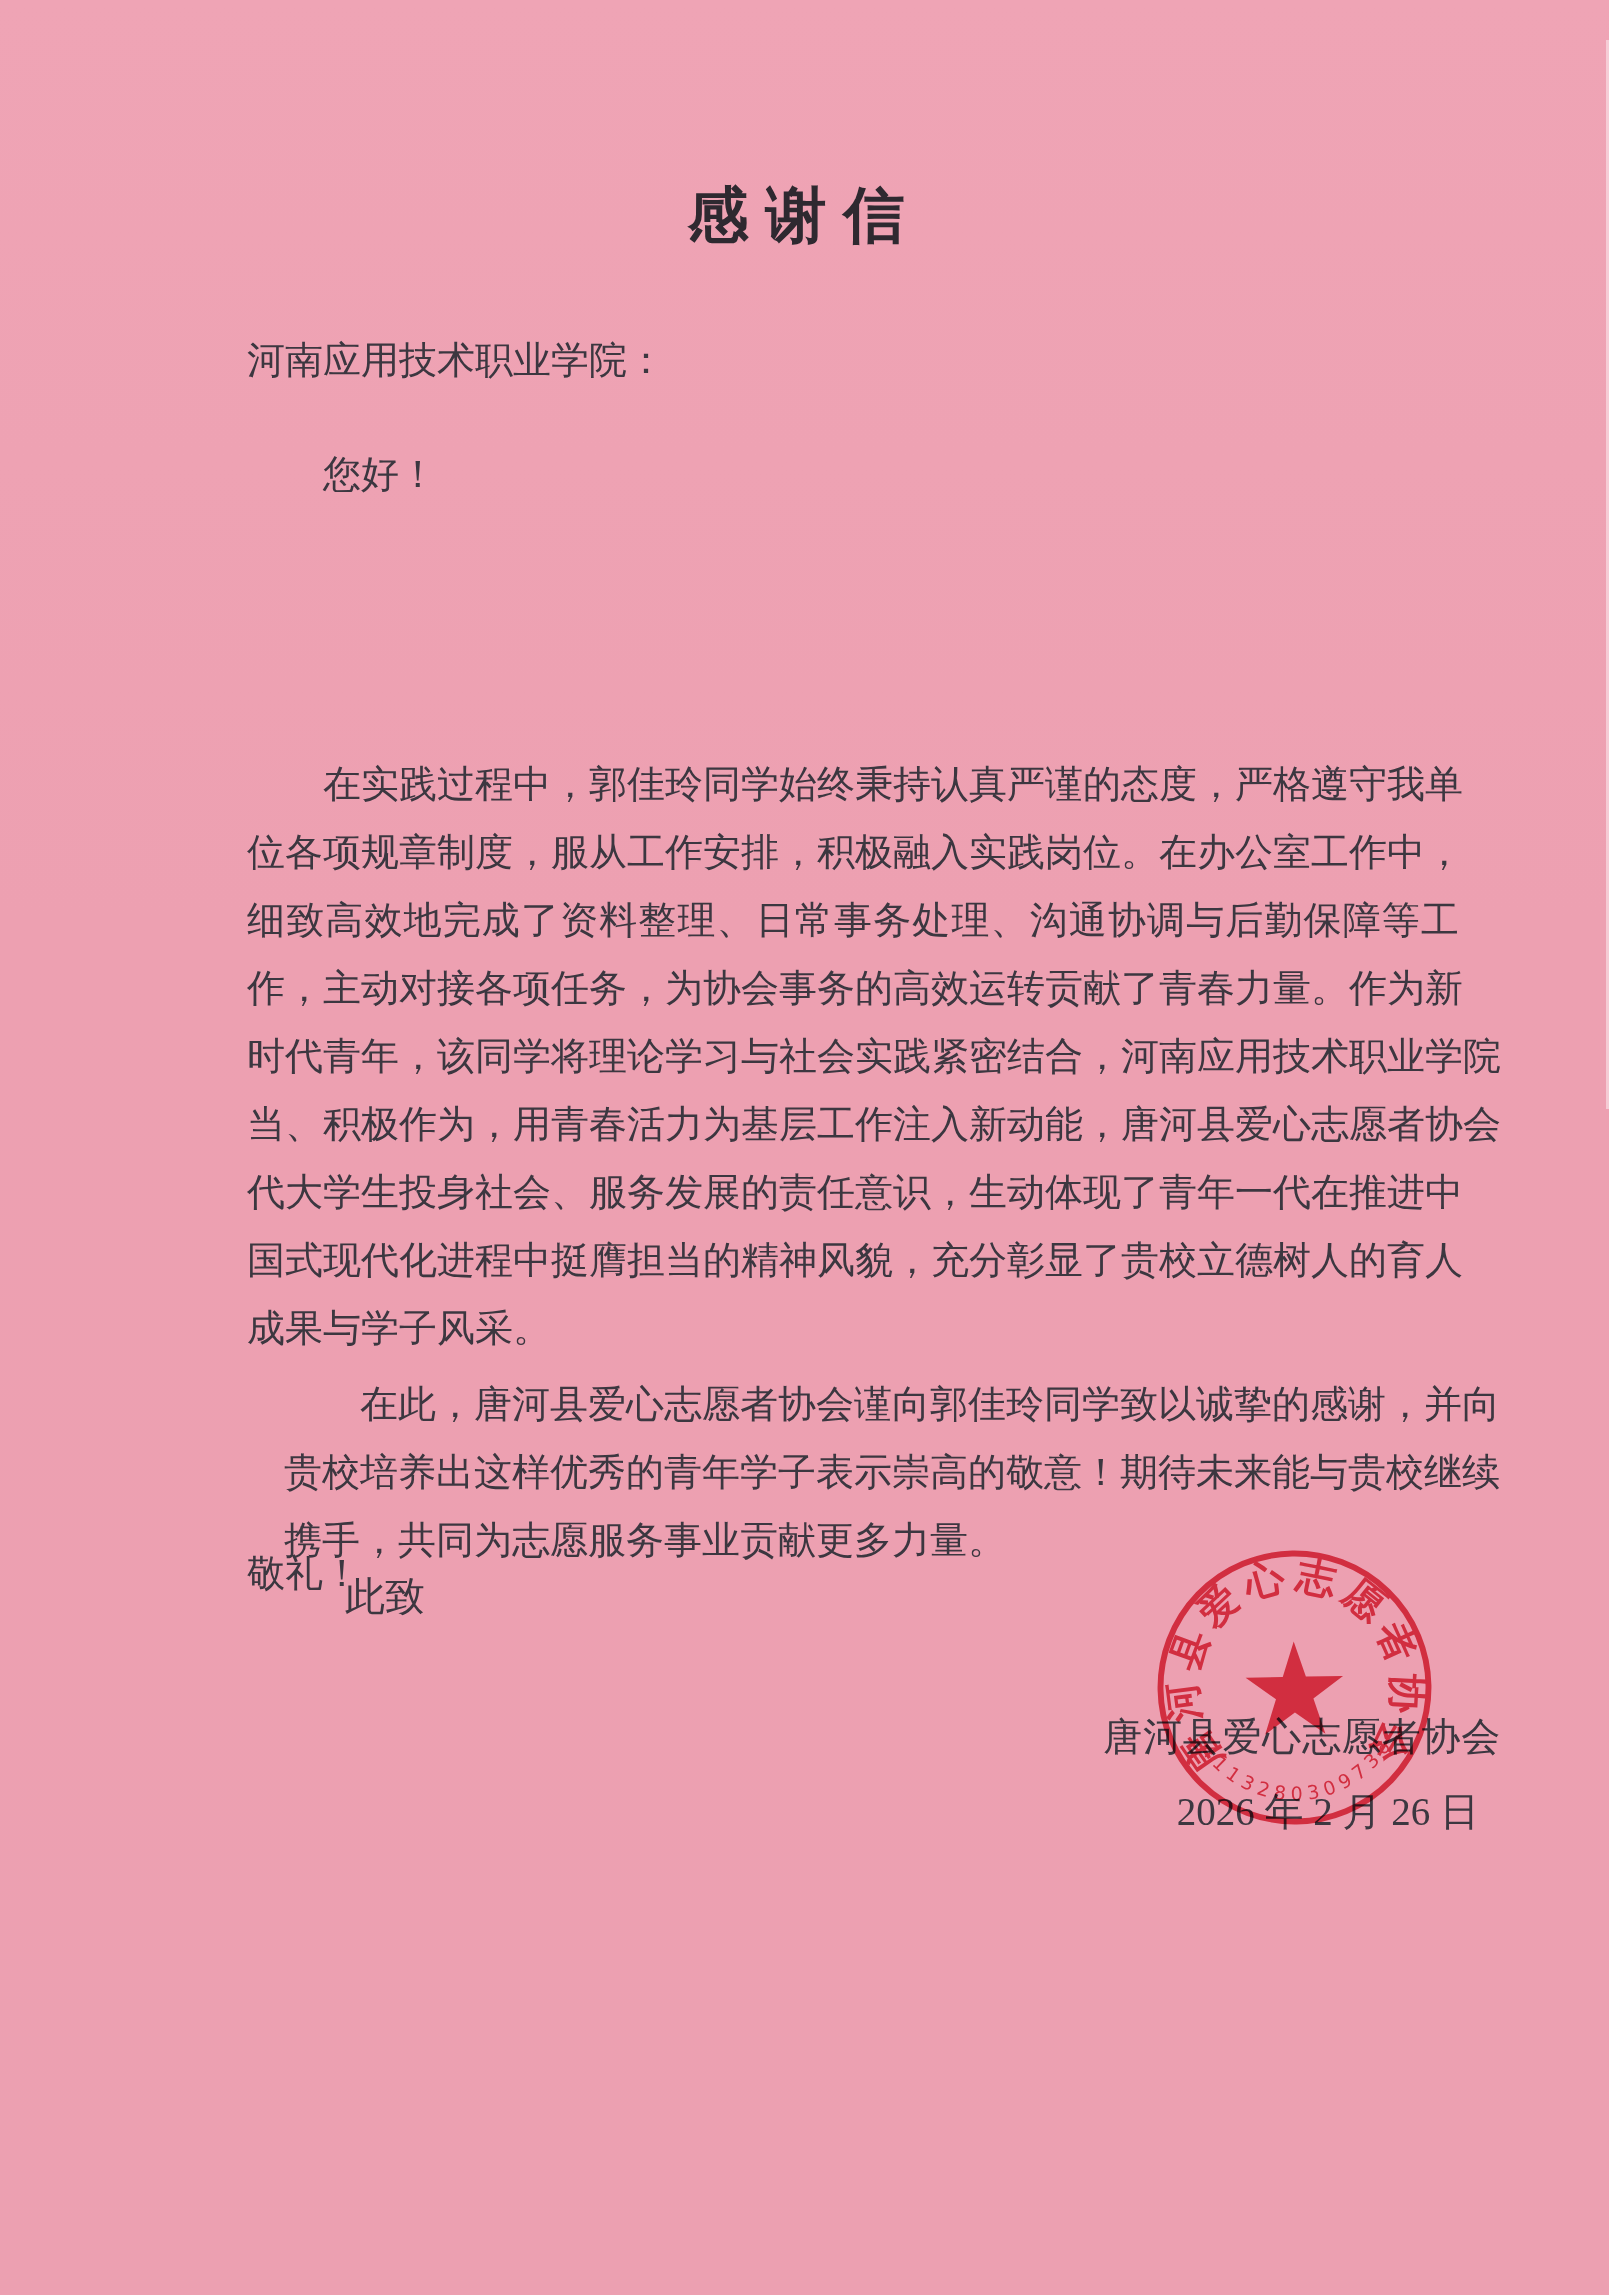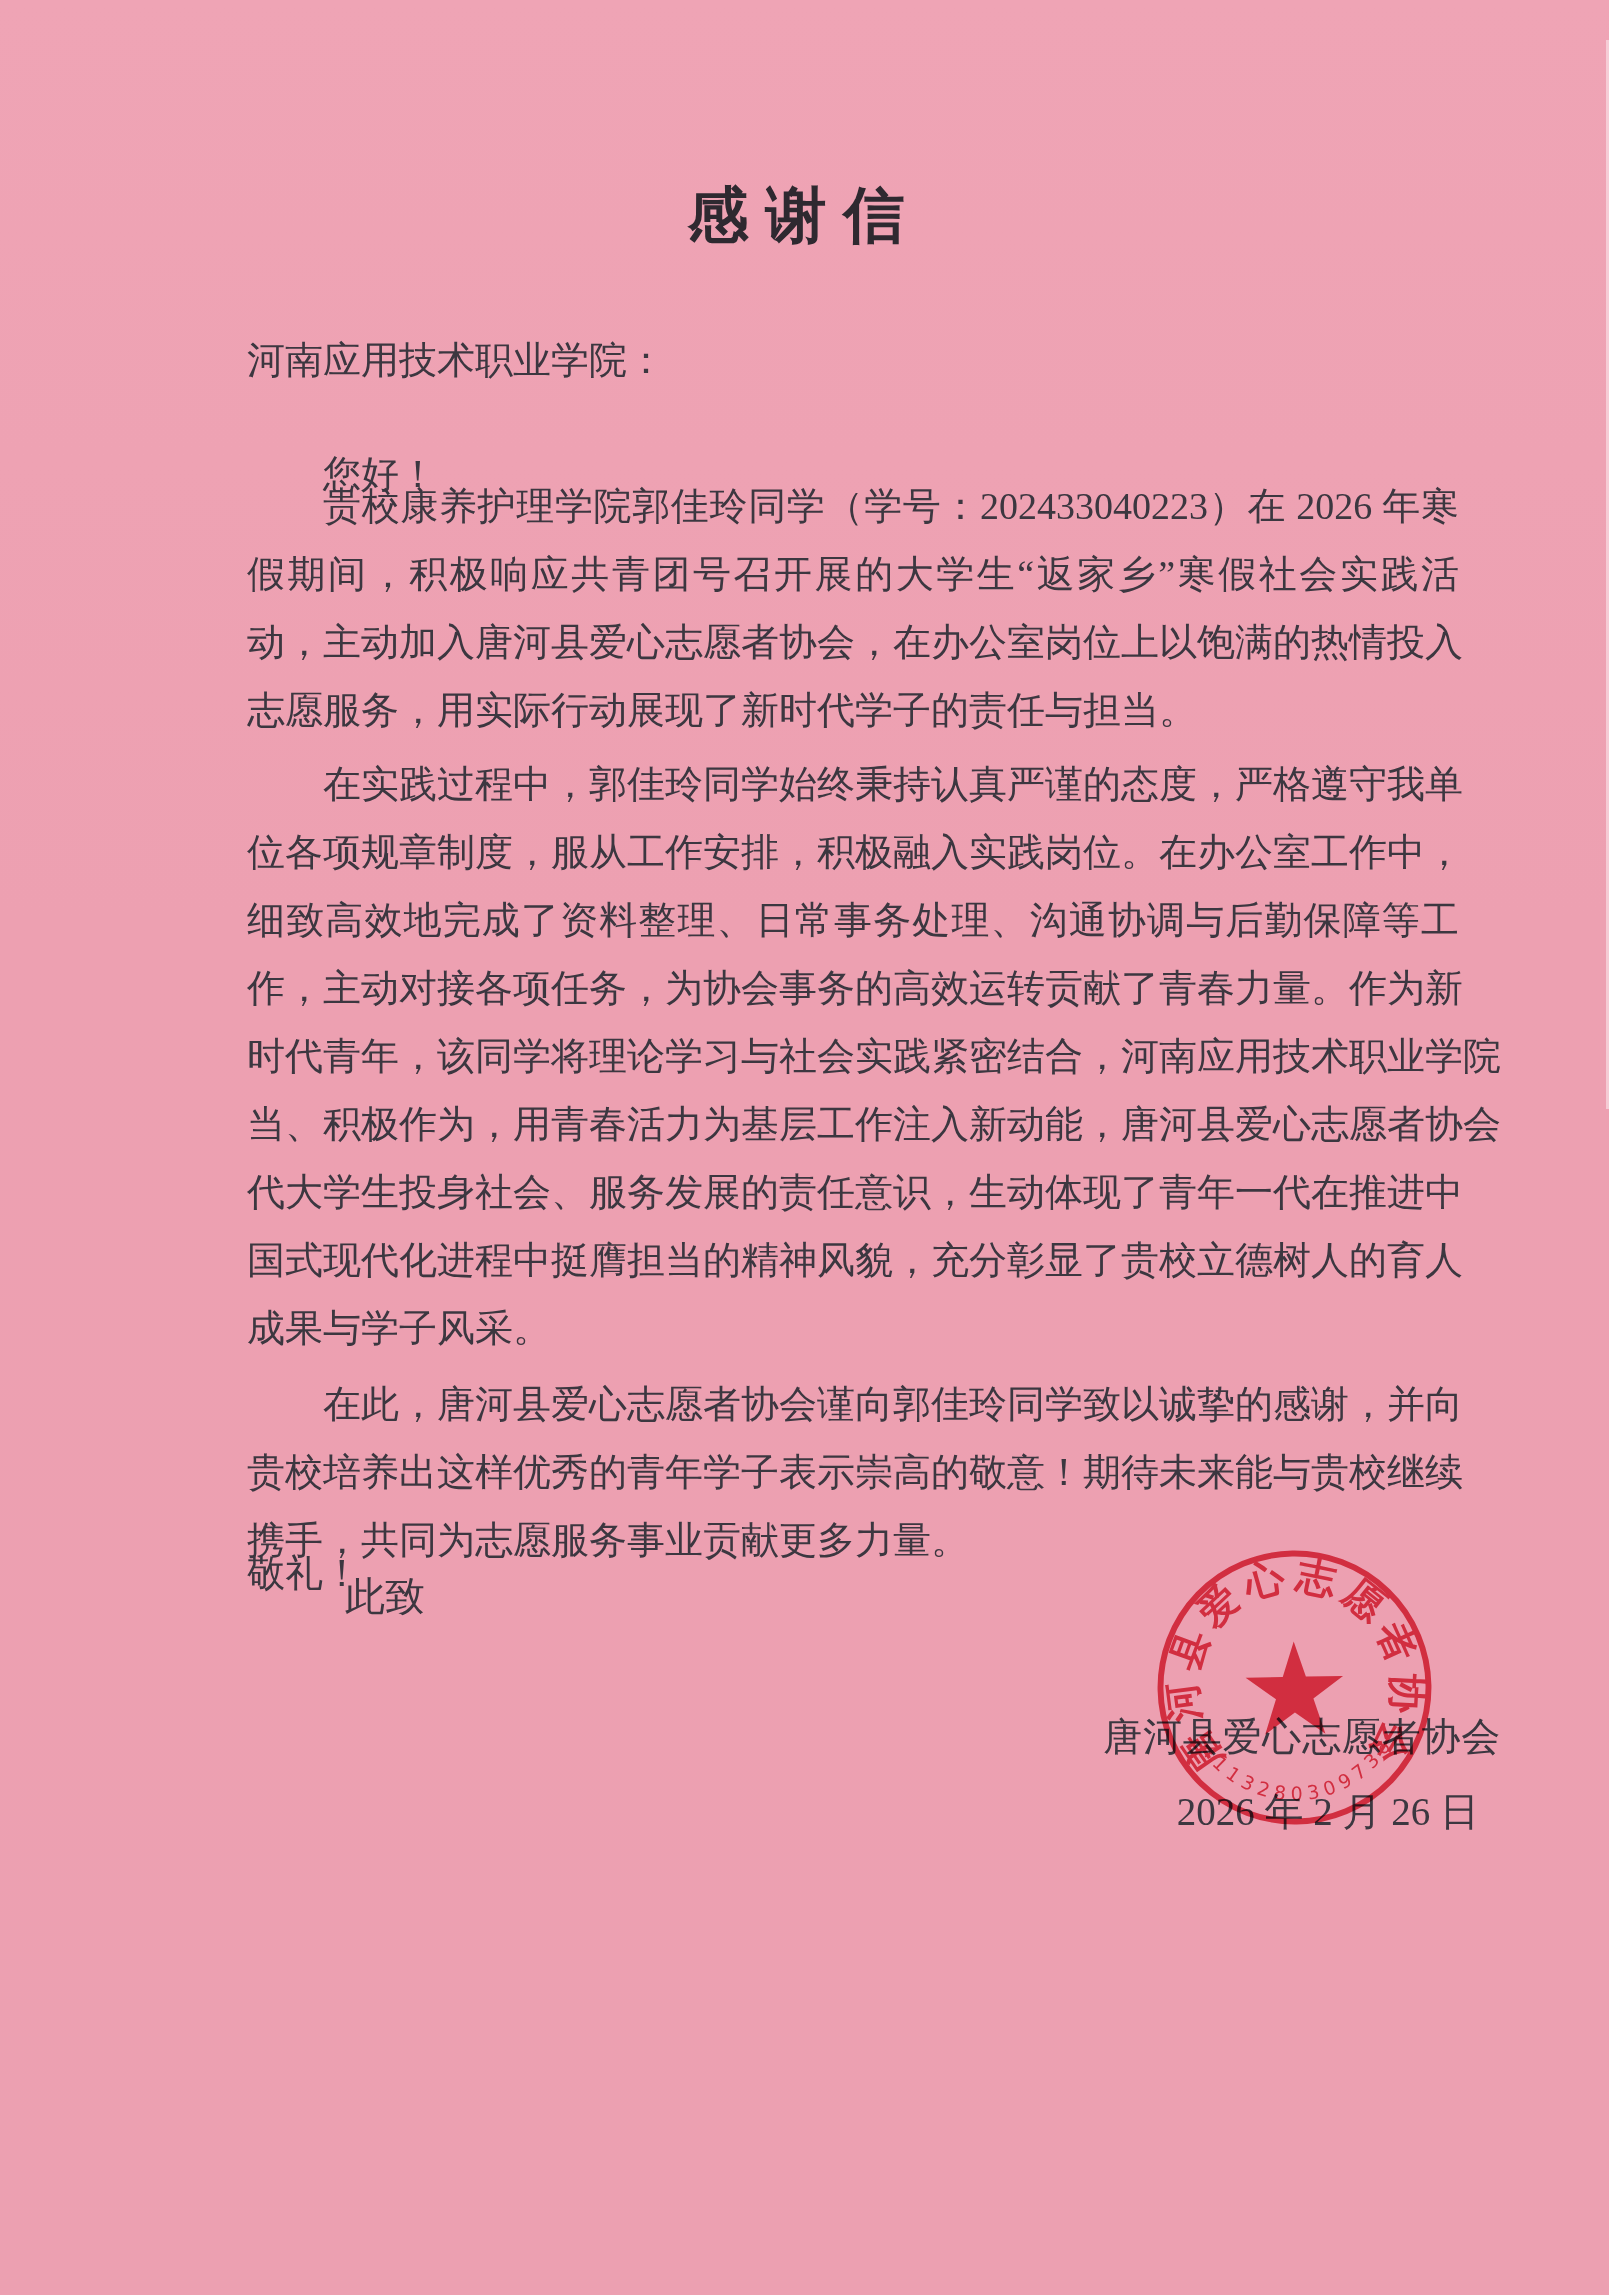--- a/index.html
+++ b/index.html
@@ -53,21 +53,21 @@
     height: 68px;
     line-height: 68px;
     text-align: justify;
     text-align-last: justify;
     white-space: nowrap;
   }
   .para .line.first { text-indent: 2em; }
   .para .line.last { text-align-last: left; }
   .para-1 { top: 472px; }
   .para-2 { top: 750px; }
-  .para-3 { top: 1370px; }
+  .para-3 { top: 1370px; margin-left: 37px; }
   .closing-lead {
     position: absolute;
     left: 265px; top: 1569px;
     font-size: 40px;
     text-indent: 2em;
   }
   .closing-salute {
     position: absolute;
     left: 247px; top: 1548px;
     font-size: 38px;
@@ -110,26 +110,20 @@
 <div class="page">
 
   <div class="page-edge"></div>
 
   <div class="title">感谢信</div>
 
   <div class="salutation">河南应用技术职业学院：</div>
 
   <div class="greeting">您好！</div>
 
-  <div class="para para-1">
-    <div class="line first">贵校康养护理学院郭佳玲同学（学号：202433040223）在 2026 年寒</div>
-    <div class="line">假期间，积极响应共青团号召开展的大学生“返家乡”寒假社会实践活</div>
-    <div class="line">动，主动加入唐河县爱心志愿者协会，在办公室岗位上以饱满的热情投入</div>
-    <div class="line last">志愿服务，用实际行动展现了新时代学子的责任与担当。</div>
-  </div>
 
   <div class="para para-2">
     <div class="line first">在实践过程中，郭佳玲同学始终秉持认真严谨的态度，严格遵守我单</div>
     <div class="line">位各项规章制度，服从工作安排，积极融入实践岗位。在办公室工作中，</div>
     <div class="line">细致高效地完成了资料整理、日常事务处理、沟通协调与后勤保障等工</div>
     <div class="line">作，主动对接各项任务，为协会事务的高效运转贡献了青春力量。作为新</div>
     <div class="line">时代青年，该同学将理论学习与社会实践紧密结合，河南应用技术职业学院</div>
     <div class="line">当、积极作为，用青春活力为基层工作注入新动能，唐河县爱心志愿者协会</div>
     <div class="line">代大学生投身社会、服务发展的责任意识，生动体现了青年一代在推进中</div>
     <div class="line">国式现代化进程中挺膺担当的精神风貌，充分彰显了贵校立德树人的育人</div>

